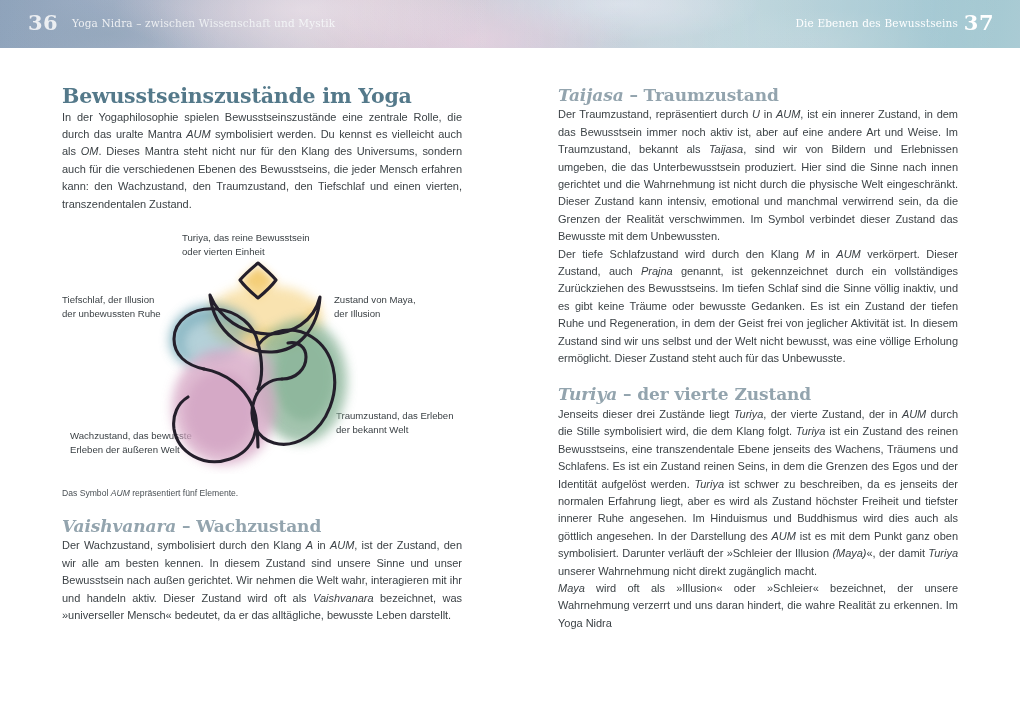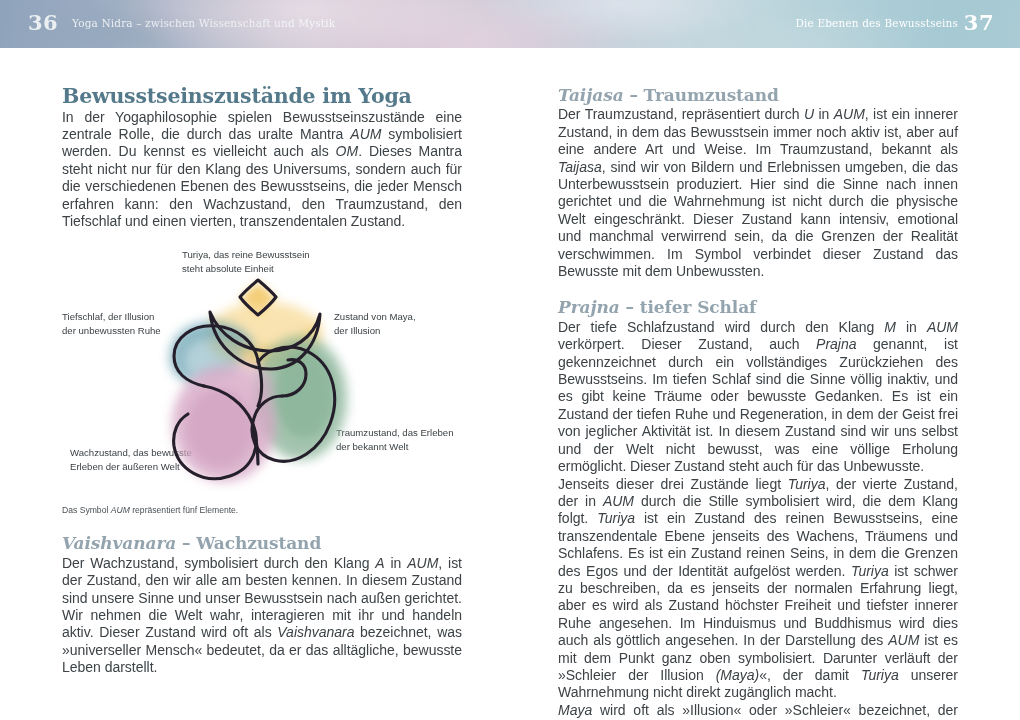--- a/index.html
+++ b/index.html
@@ -116,21 +116,21 @@
     font-size: 17px;
     line-height: 1.2;
     letter-spacing: -0.1px;
     color: #93a4ae;
   }
   h2.section-title .it { font-style: italic; }
 
   p.body {
     margin: 0;
     font-family: "Liberation Sans", sans-serif;
-    font-size: 14px;
+    font-size: 11px;
     line-height: 17.4px;
     color: #3c4246;
     text-align: justify;
     -webkit-hyphens: none;
     hyphens: none;
     letter-spacing: -0.02px;
   }
   p.body + h2.section-title { margin-top: 17px; }
   .intro-para { margin-top: 16px; }
 
@@ -194,21 +194,21 @@
     <h1 class="chapter-title">Bewusstseinszustände im Yoga</h1>
 
     <p class="body intro-para">
       <span>In der Yogaphilosophie spielen Bewusstseinszustände eine zentrale Rolle, die durch das uralte Mantra </span><em>AUM</em><span> symbolisiert werden. Du kennst es vielleicht auch als </span><em>OM</em><span>. Dieses Mantra steht nicht nur für den Klang des Universums, sondern auch für die verschiedenen Ebenen des Bewusstseins, die jeder Mensch erfahren kann: den Wachzustand, den Traumzustand, den Tiefschlaf und einen vierten, transzendentalen Zustand.</span>
     </p>
 
     <div class="figure">
 
       <div class="fig-label lbl-turiya">
         <div>Turiya, das reine Bewusstsein</div>
-        <div>steht absolute Einheit</div>
+        <div>oder vierten Einheit</div>
       </div>
 
       <div class="fig-label lbl-tiefschlaf">
         <div>Tiefschlaf, der Illusion</div>
         <div>der unbewussten Ruhe</div>
       </div>
 
       <div class="fig-label lbl-maya">
         <div>Zustand von Maya,</div>
         <div>der Illusion</div>
@@ -303,21 +303,21 @@
     <h2 class="section-title"><span class="it">Vaishvanara</span><span> – Wachzustand</span></h2>
 
     <p class="body"><span>Der Wachzustand, symbolisiert durch den Klang </span><em>A</em><span> in </span><em>AUM</em><span>, ist der Zustand, den wir alle am besten kennen. In diesem Zustand sind unsere Sinne und unser Bewusstsein nach außen gerichtet. Wir nehmen die Welt wahr, interagieren mit ihr und handeln aktiv. Dieser Zustand wird oft als </span><em>Vaishvanara</em><span> bezeichnet, was »universeller Mensch« bedeutet, da er das alltägliche, bewusste Leben darstellt.</span></p>
   </div>
 
   <div class="col col-right">
 
     <h2 class="section-title" style="margin-top:37px"><span class="it">Taijasa</span><span> – Traumzustand</span></h2>
     <p class="body"><span>Der Traumzustand, repräsentiert durch </span><em>U</em><span> in </span><em>AUM</em><span>, ist ein innerer Zustand, in dem das Bewusstsein immer noch aktiv ist, aber auf eine andere Art und Weise. Im Traumzustand, bekannt als </span><em>Taijasa</em><span>, sind wir von Bildern und Erlebnissen umgeben, die das Unterbewusstsein produziert. Hier sind die Sinne nach innen gerichtet und die Wahrnehmung ist nicht durch die physische Welt eingeschränkt. Dieser Zustand kann intensiv, emotional und manchmal verwirrend sein, da die Grenzen der Realität verschwimmen. Im Symbol verbindet dieser Zustand das Bewusste mit dem Unbewussten.</span></p>
 
-    <h2 class="section-title"><span class="it">Prajna</span><span> – tiefer Schlaf</span></h2>
     <p class="body"><span>Der tiefe Schlafzustand wird durch den Klang </span><em>M</em><span> in </span><em>AUM</em><span> verkörpert. Dieser Zustand, auch </span><em>Prajna</em><span> genannt, ist gekennzeichnet durch ein vollständiges Zurückziehen des Bewusstseins. Im tiefen Schlaf sind die Sinne völlig inaktiv, und es gibt keine Träume oder bewusste Gedanken. Es ist ein Zustand der tiefen Ruhe und Regeneration, in dem der Geist frei von jeglicher Aktivität ist. In diesem Zustand sind wir uns selbst und der Welt nicht bewusst, was eine völlige Erholung ermöglicht. Dieser Zustand steht auch für das Unbewusste.</span></p>
 
+    <h2 class="section-title"><span class="it">Turiya</span><span> – der vierte Zustand</span></h2>
     <p class="body"><span>Jenseits dieser drei Zustände liegt </span><em>Turiya</em><span>, der vierte Zustand, der in </span><em>AUM</em><span> durch die Stille symbolisiert wird, die dem Klang folgt. </span><em>Turiya</em><span> ist ein Zustand des reinen Bewusstseins, eine transzendentale Ebene jenseits des Wachens, Träumens und Schlafens. Es ist ein Zustand reinen Seins, in dem die Grenzen des Egos und der Identität aufgelöst werden. </span><em>Turiya</em><span> ist schwer zu beschreiben, da es jenseits der normalen Erfahrung liegt, aber es wird als Zustand höchster Freiheit und tiefster innerer Ruhe angesehen. Im Hinduismus und Buddhismus wird dies auch als göttlich angesehen. In der Darstellung des </span><em>AUM</em><span> ist es mit dem Punkt ganz oben symbolisiert. Darunter verläuft der »Schleier der Illusion </span><em>(Maya)</em><span>«, der damit </span><em>Turiya</em><span> unserer Wahrnehmung nicht direkt zugänglich macht.</span></p>
 
     <p class="body"><em>Maya</em><span> wird oft als »Illusion« oder »Schleier« bezeichnet, der unsere Wahrnehmung verzerrt und uns daran hindert, die wahre Realität zu erkennen. Im Yoga Nidra</span></p>
   </div>
 
 </div>
 
 </body></html>

